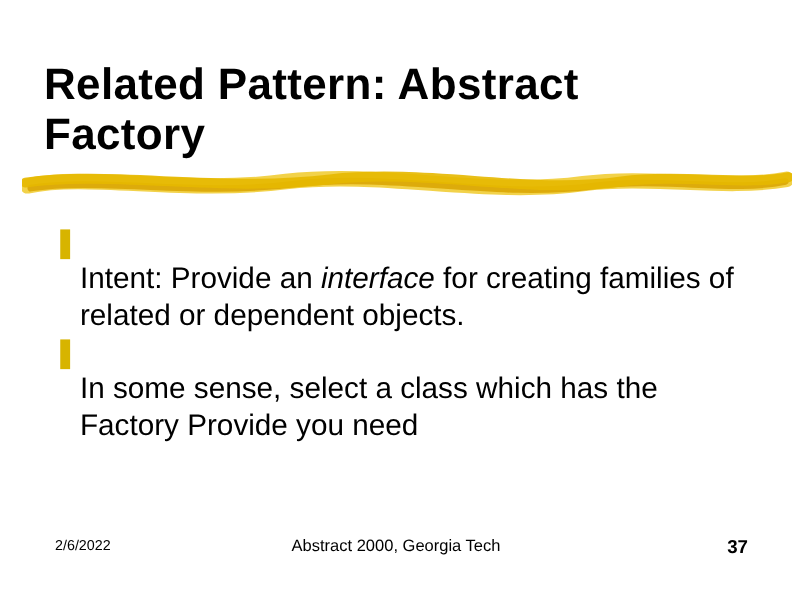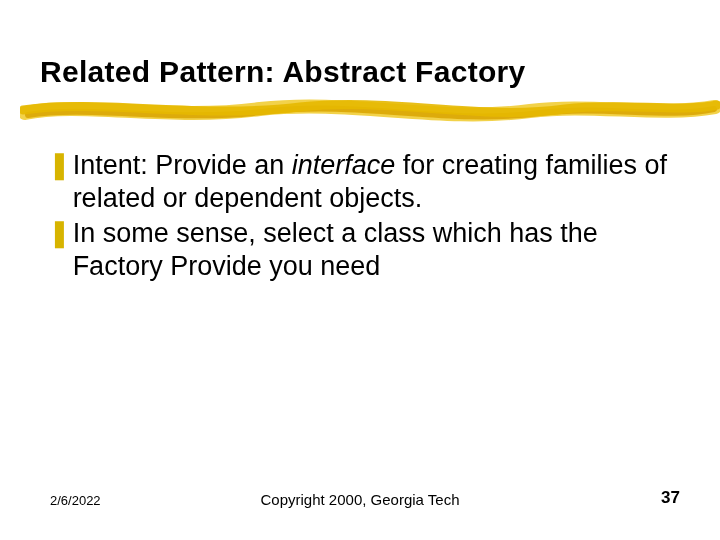--- a/index.html
+++ b/index.html
@@ -17,21 +17,21 @@
     position: relative;
   }
   .slide {
     width: 720px;
     height: 540px;
     position: relative;
     padding: 55px 40px 0 40px;
   }
   .title {
     font-weight: 900;
-    font-size: 30px;
+    font-size: 40px;
     letter-spacing: 0.3px;
     margin-bottom: 10px;
     font-family: "Arial Black", Arial, sans-serif;
   }
   .underline-wrap {
     position: relative;
     height: 26px;
     margin-bottom: 24px;
   }
   .underline-wrap svg {
@@ -54,31 +54,32 @@
   .bullet .glyph {
     color: #d7b400;
     font-family: "Segoe UI Symbol","Apple Symbols","DejaVu Sans",sans-serif;
     font-size: 27px;
     line-height: 1.22;
     margin-right: 2px;
     flex: 0 0 auto;
   }
   .bullet .txt {
     flex: 1 1 auto;
+    margin-top: 32px;
   }
   .italic { font-style: italic; }
   .footer {
     position: absolute;
     left: 0;
     bottom: 32px;
     width: 720px;
     padding: 0 40px 0 50px;
     display: flex;
     justify-content: space-between;
-    align-items: flex-end;
+    align-items: flex-start;
     font-size: 13px;
     color: #000;
   }
   .footer .center {
     position: absolute;
     left: 50%;
     transform: translateX(-50%);
     font-size: 15px;
   }
   .footer .right {
@@ -118,17 +119,17 @@
       <span class="glyph">❚</span>
       <span class="txt">
         <span>In some sense, select a class which has the Factory Provide you need</span><span class="italic"></span><span></span>
       </span>
     </div>
 
   </div>
 
   <div class="footer">
     <span class="left">2/6/2022</span>
-    <span class="center">Copyright 2000, Georgia Tech</span>
+    <span class="center">Abstract 2000, Georgia Tech</span>
     <span class="right">37</span>
   </div>
 
 </div>
 
 </body></html>

